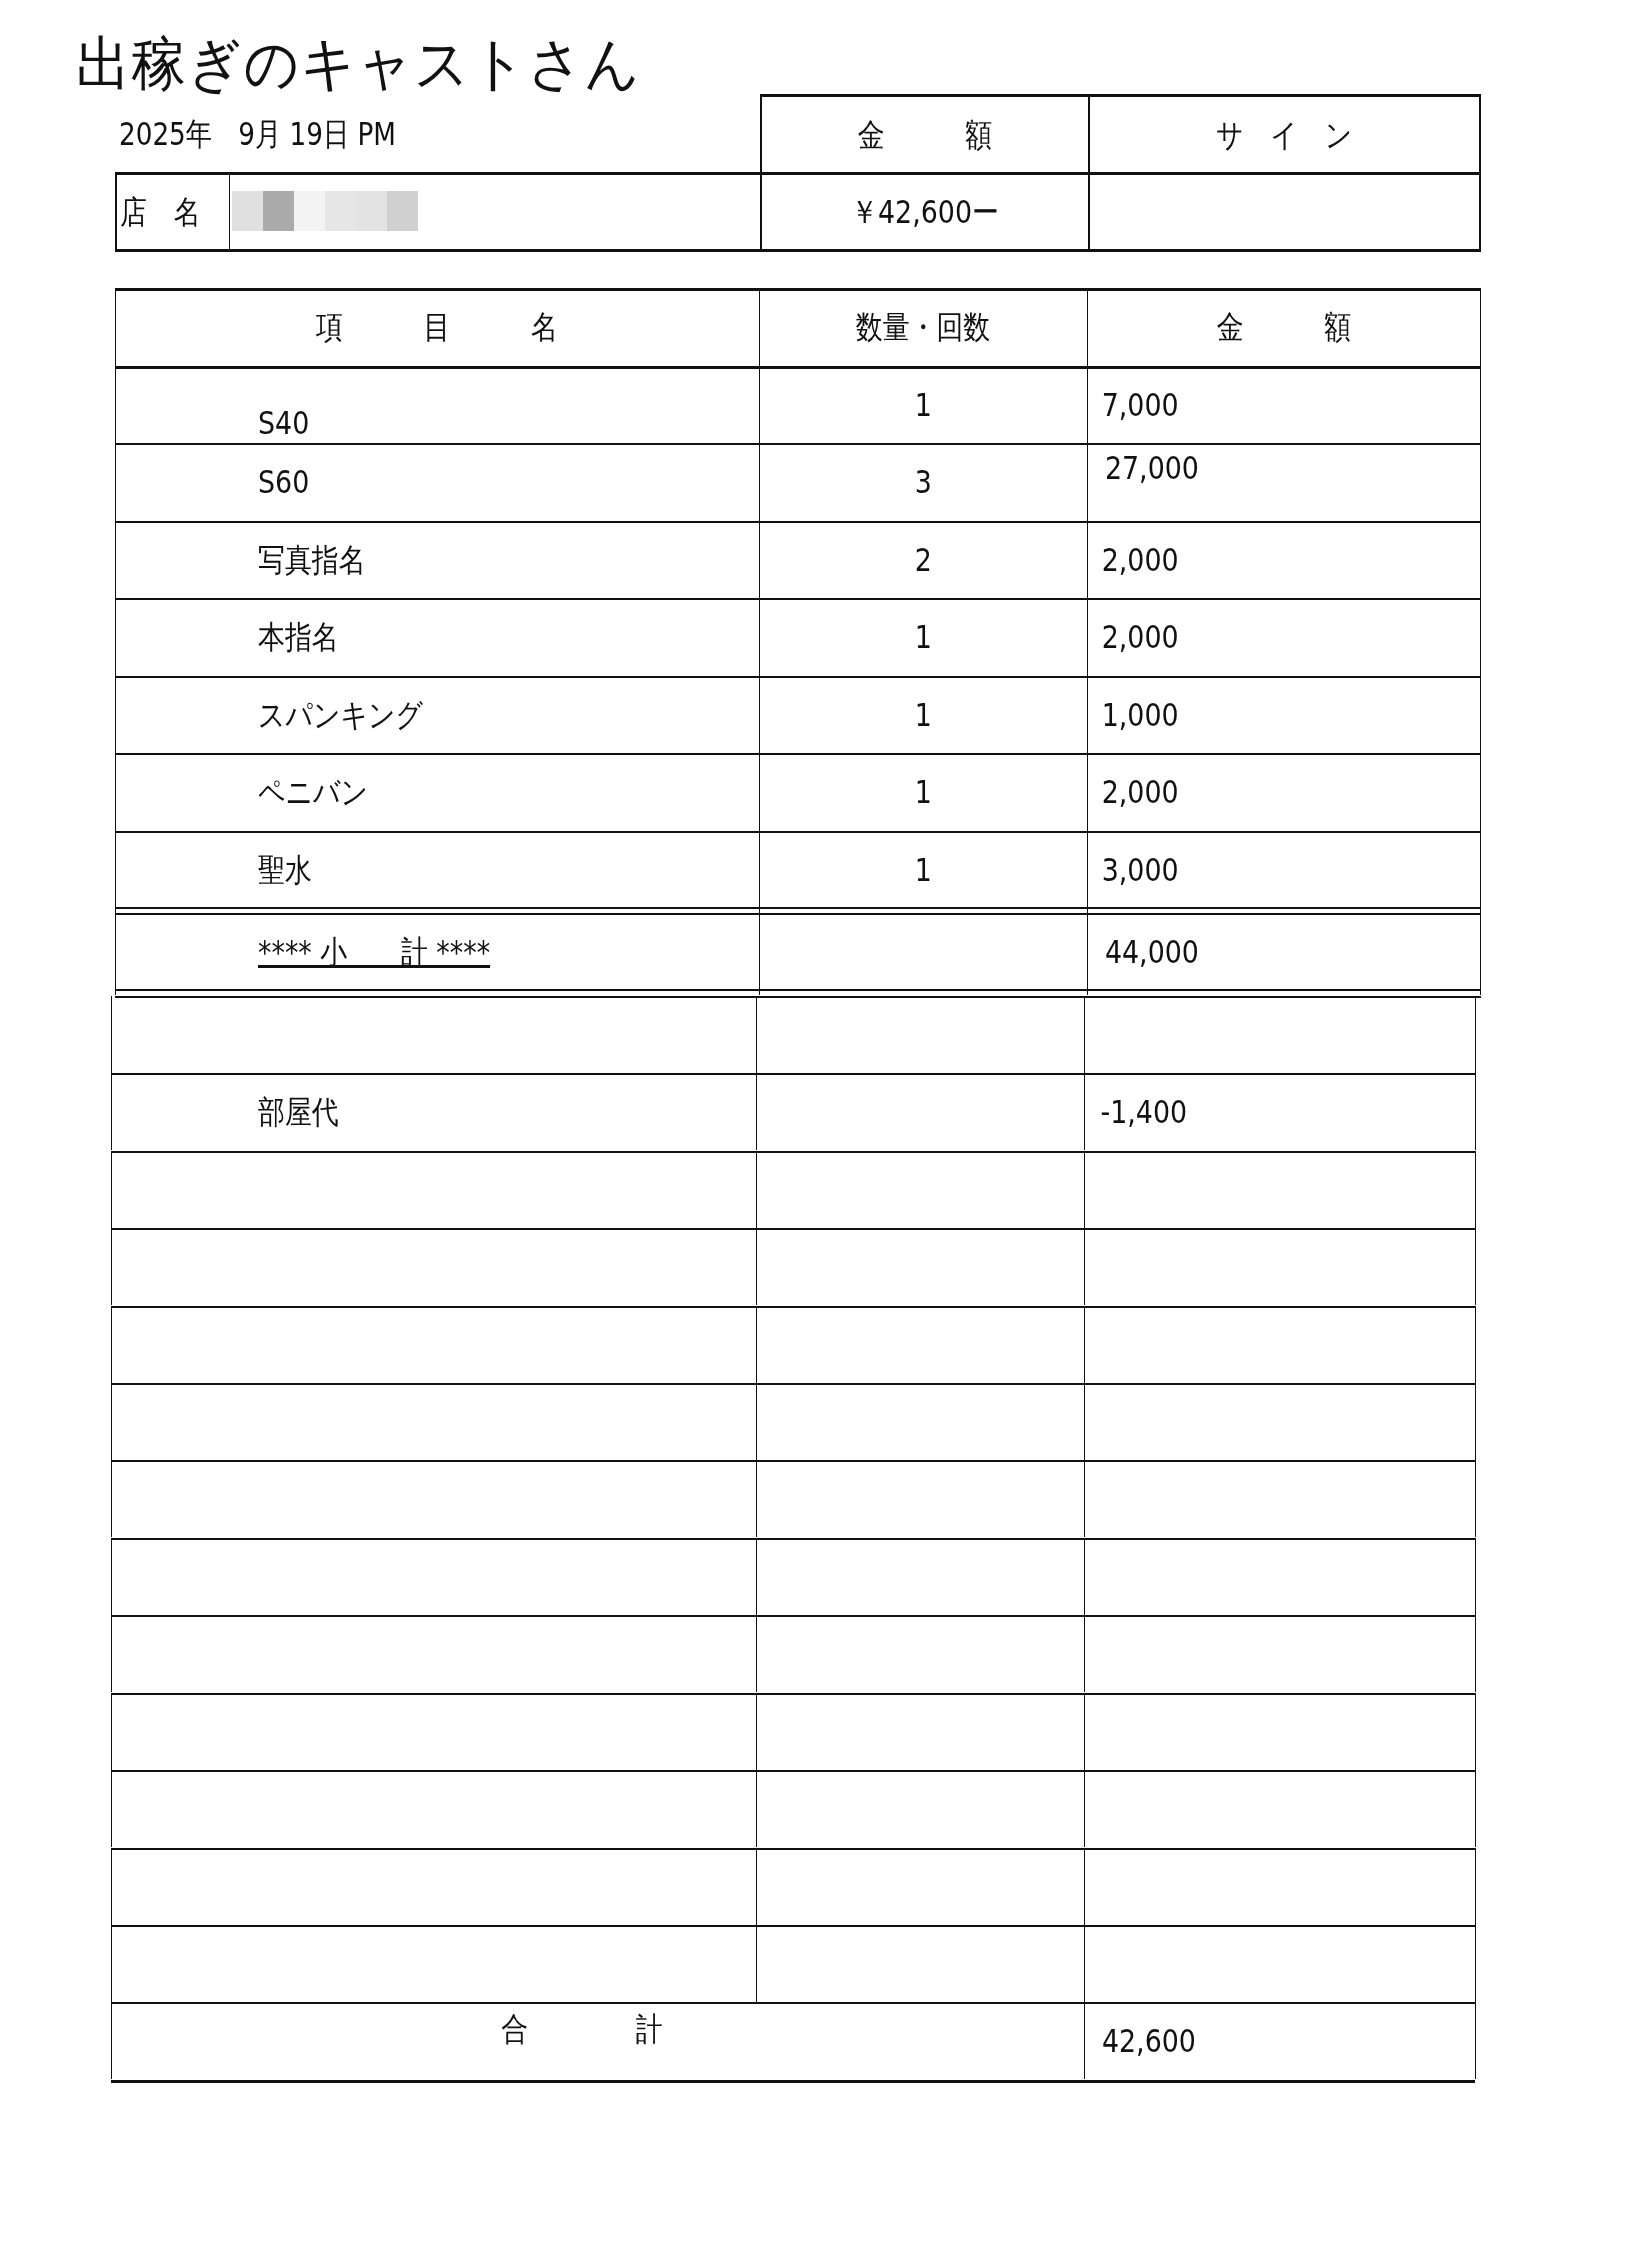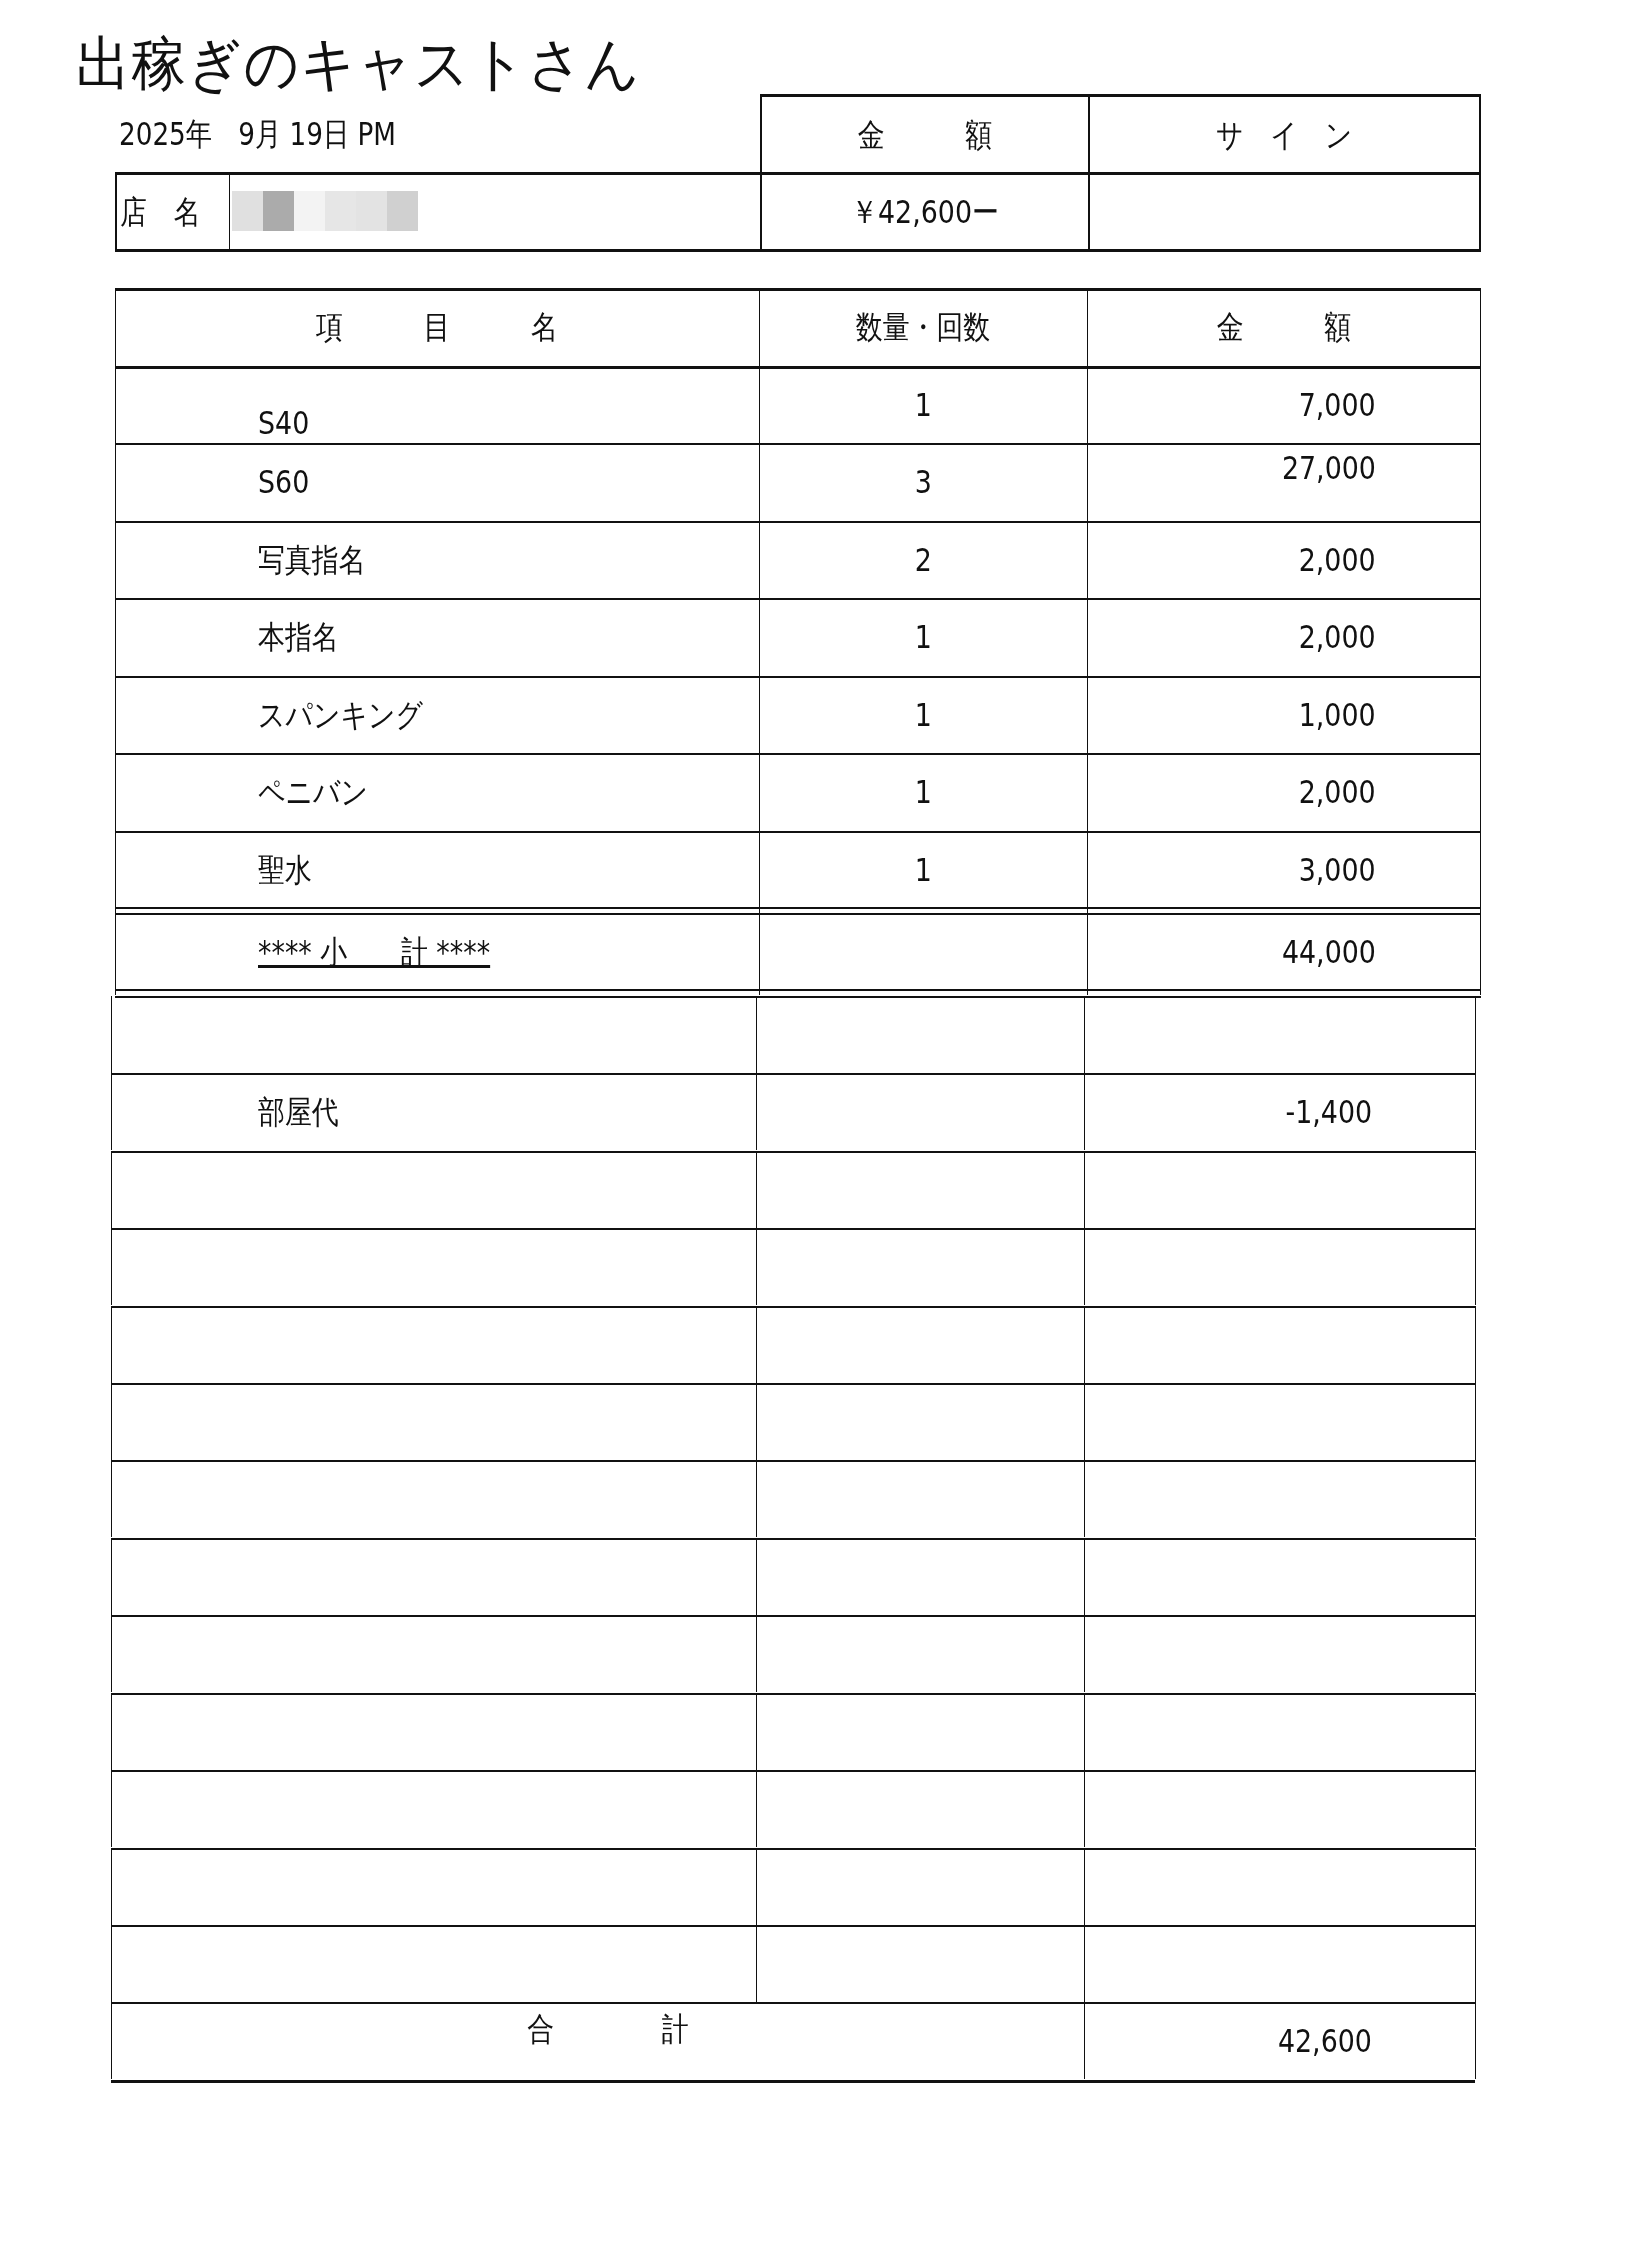--- a/index.html
+++ b/index.html
@@ -43,21 +43,21 @@
       display: flex;
       align-items: center;
       font-size: 32px;
       line-height: 1;
     }
     .cell span.t {
       display: inline-block;
       transform: scaleX(0.84);
     }
     .center { justify-content: center; }
-    .right { justify-content: flex-end; }
+    .right { justify-content: flex-start; }
     .left { justify-content: flex-start; }
 
     .hline {
       position: absolute;
       background: #111;
     }
     .vline {
       position: absolute;
       background: #111;
     }
@@ -420,21 +420,21 @@
       </div>
       <div class="cell right num" style="left:1084px; top:1925px; width:288px; height:77px; ">
         <span class="t" style="white-space:pre;"></span>
       </div>
     </div>
     <div class="vline" style="left:111px; top:1925px; width:1.3px; height:77px;"></div>
     <div class="vline" style="left:756px; top:1925px; width:1.3px; height:77px;"></div>
     <div class="vline" style="left:1084px; top:1925px; width:1.3px; height:77px;"></div>
     <div class="vline" style="left:1475px; top:1925px; width:1.3px; height:77px;"></div>
     <div class="hline" style="left:111px; top:2002px; width:1364px; height:1.9px;"></div>
-    <div class="cell center" style="left:121px; top:2002px; width:973px; height:54px; ">
+    <div class="cell center" style="left:95px; top:2002px; width:973px; height:54px; ">
       <span class="t" style="white-space:pre;">合　　　　計</span>
     </div>
     <div class="cell right num" style="left:1084px; top:2002px; width:288px; height:77px; ">
       <span class="t" style="white-space:pre;">42,600</span>
     </div>
     <div class="vline" style="left:111px; top:2002px; width:1.3px; height:77px;"></div>
     <div class="vline" style="left:1084px; top:2002px; width:1.3px; height:77px;"></div>
     <div class="vline" style="left:1475px; top:2002px; width:1.3px; height:77px;"></div>
     <div class="hline" style="left:111px; top:2080px; width:1364px; height:2.6px;"></div>
     <div class="vline" style="left:115px; top:288px; width:1.3px; height:707px;"></div>

